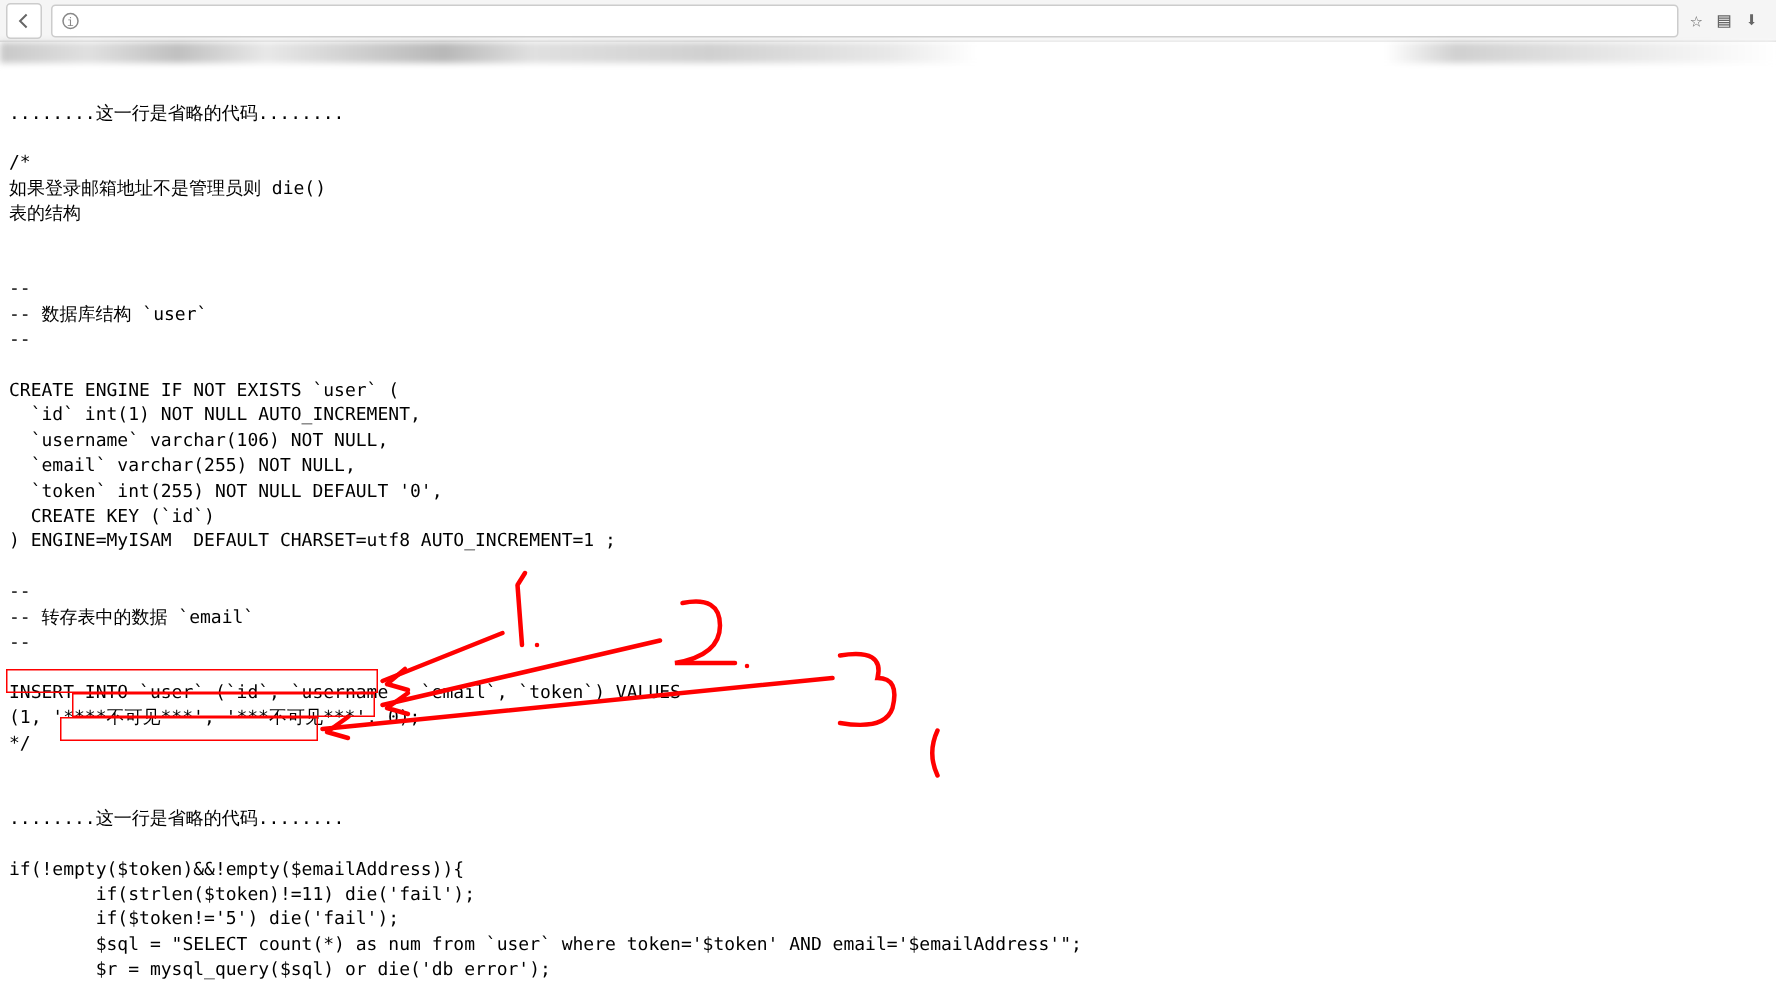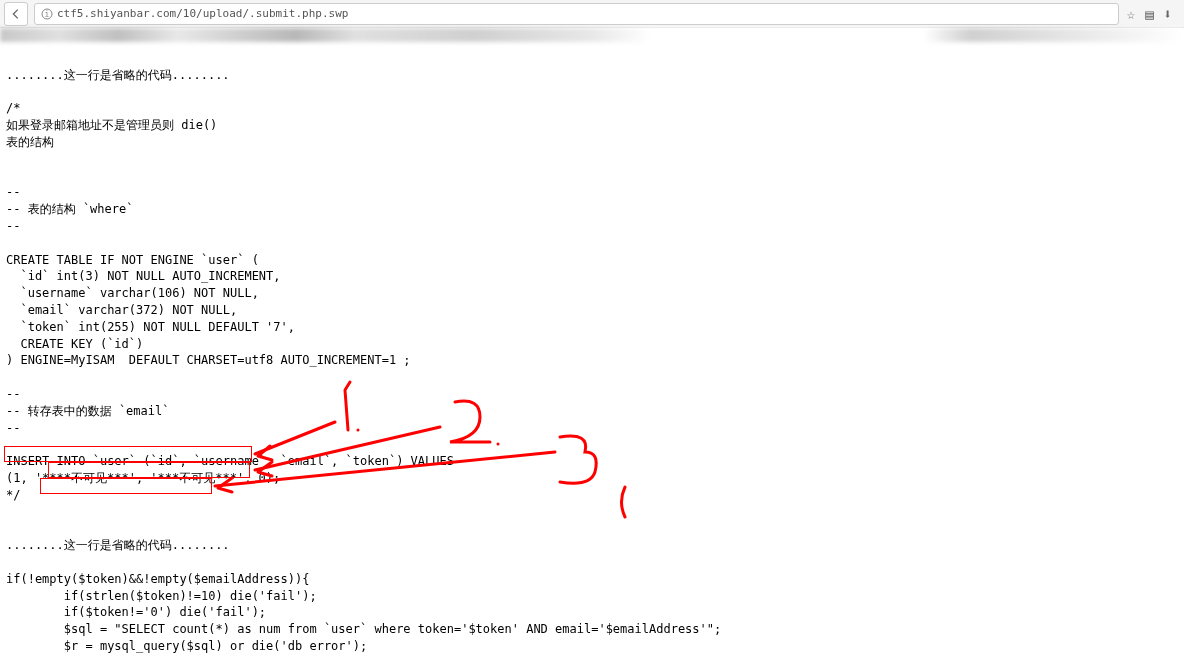--- a/index.html
+++ b/index.html
@@ -95,65 +95,64 @@
         <path d="M10 3 L5 8 L10 13" stroke="#666" stroke-width="1.5" fill="none"></path>
       </svg>
   </div>
   <div class="url-bar">
     <span class="info-icon">
       <svg width="12" height="12" viewBox="0 0 12 12">
           <circle cx="6" cy="6" r="5" stroke="#888" stroke-width="1" fill="none"></circle>
           <text x="6" y="9" text-anchor="middle" font-size="8" fill="#888">i</text>
         </svg>
     </span>
-    <span>ctf5.shiyanbar.com/10/upload/.submit.php.swp</span>
   </div>
   <div class="right-icons">
     <span>☆</span>
     <span>▤</span>
     <span>⬇</span>
   </div>
 </div>
 
 <div class="blur-bar"></div>
 
 <div class="content">
 <span>........这一行是省略的代码........</span>
 
 <span>/*</span>
 <span>如果登录邮箱地址不是管理员则 die()</span>
 <span>表的结构</span>
 
 
 <span>--</span>
-<span>-- 表的结构 `where`</span>
+<span>-- 数据库结构 `user`</span>
 <span>--</span>
 
-<span>CREATE TABLE IF NOT ENGINE `user` (</span>
-<span>  `id` int(3) NOT NULL AUTO_INCREMENT,</span>
+<span>CREATE ENGINE IF NOT EXISTS `user` (</span>
+<span>  `id` int(1) NOT NULL AUTO_INCREMENT,</span>
 <span>  `username` varchar(106) NOT NULL,</span>
-<span>  `email` varchar(372) NOT NULL,</span>
-<span>  `token` int(255) NOT NULL DEFAULT '7',</span>
+<span>  `email` varchar(255) NOT NULL,</span>
+<span>  `token` int(255) NOT NULL DEFAULT '0',</span>
 <span>  CREATE KEY (`id`)</span>
 <span>) ENGINE=MyISAM  DEFAULT CHARSET=utf8 AUTO_INCREMENT=1 ;</span>
 
 <span>--</span>
 <span>-- 转存表中的数据 `email`</span>
 <span>--</span>
 
 <span>INSERT INTO `user` (`id`, `username`, `email`, `token`) VALUES</span>
 <span>(1, '****不可见***', '***不可见***', 0);</span>
 <span>*/</span>
 
 
 <span>........这一行是省略的代码........</span>
 
 <span>if(!empty($token)&amp;&amp;!empty($emailAddress)){</span>
-<span>        if(strlen($token)!=10) die('fail');</span>
-<span>        if($token!='0') die('fail');</span>
+<span>        if(strlen($token)!=11) die('fail');</span>
+<span>        if($token!='5') die('fail');</span>
 <span>        $sql = "SELECT count(*) as num from `user` where token='$token' AND email='$emailAddress'";</span>
 <span>        $r = mysql_query($sql) or die('db error');</span>
 <span>        $r = mysql_fetch_assoc($r);</span>
 
 
 
 
 
 
 

